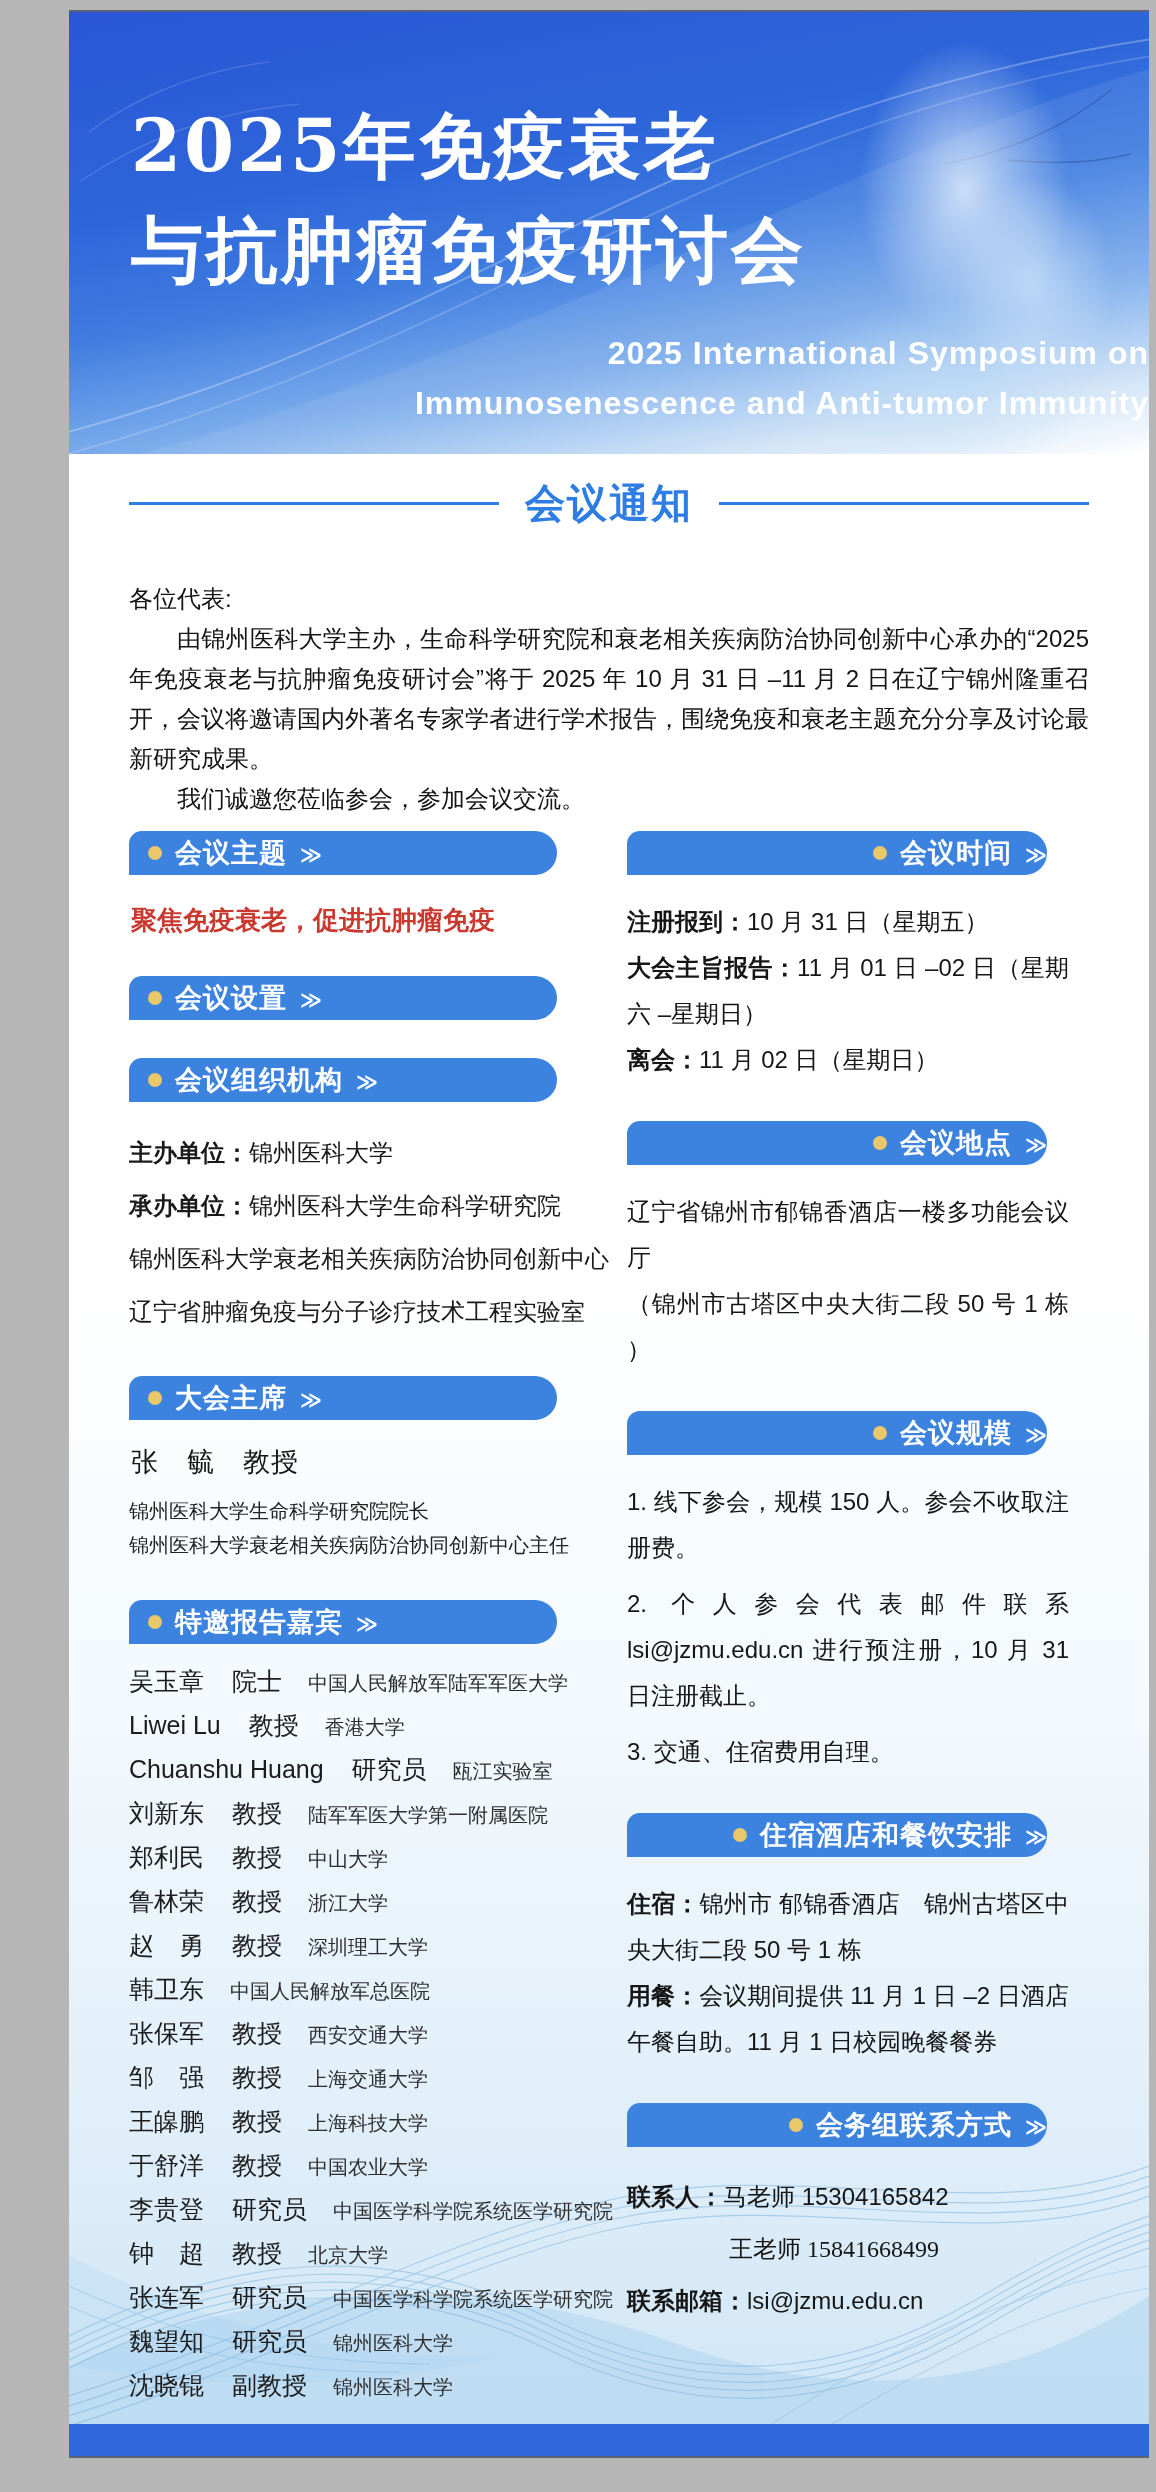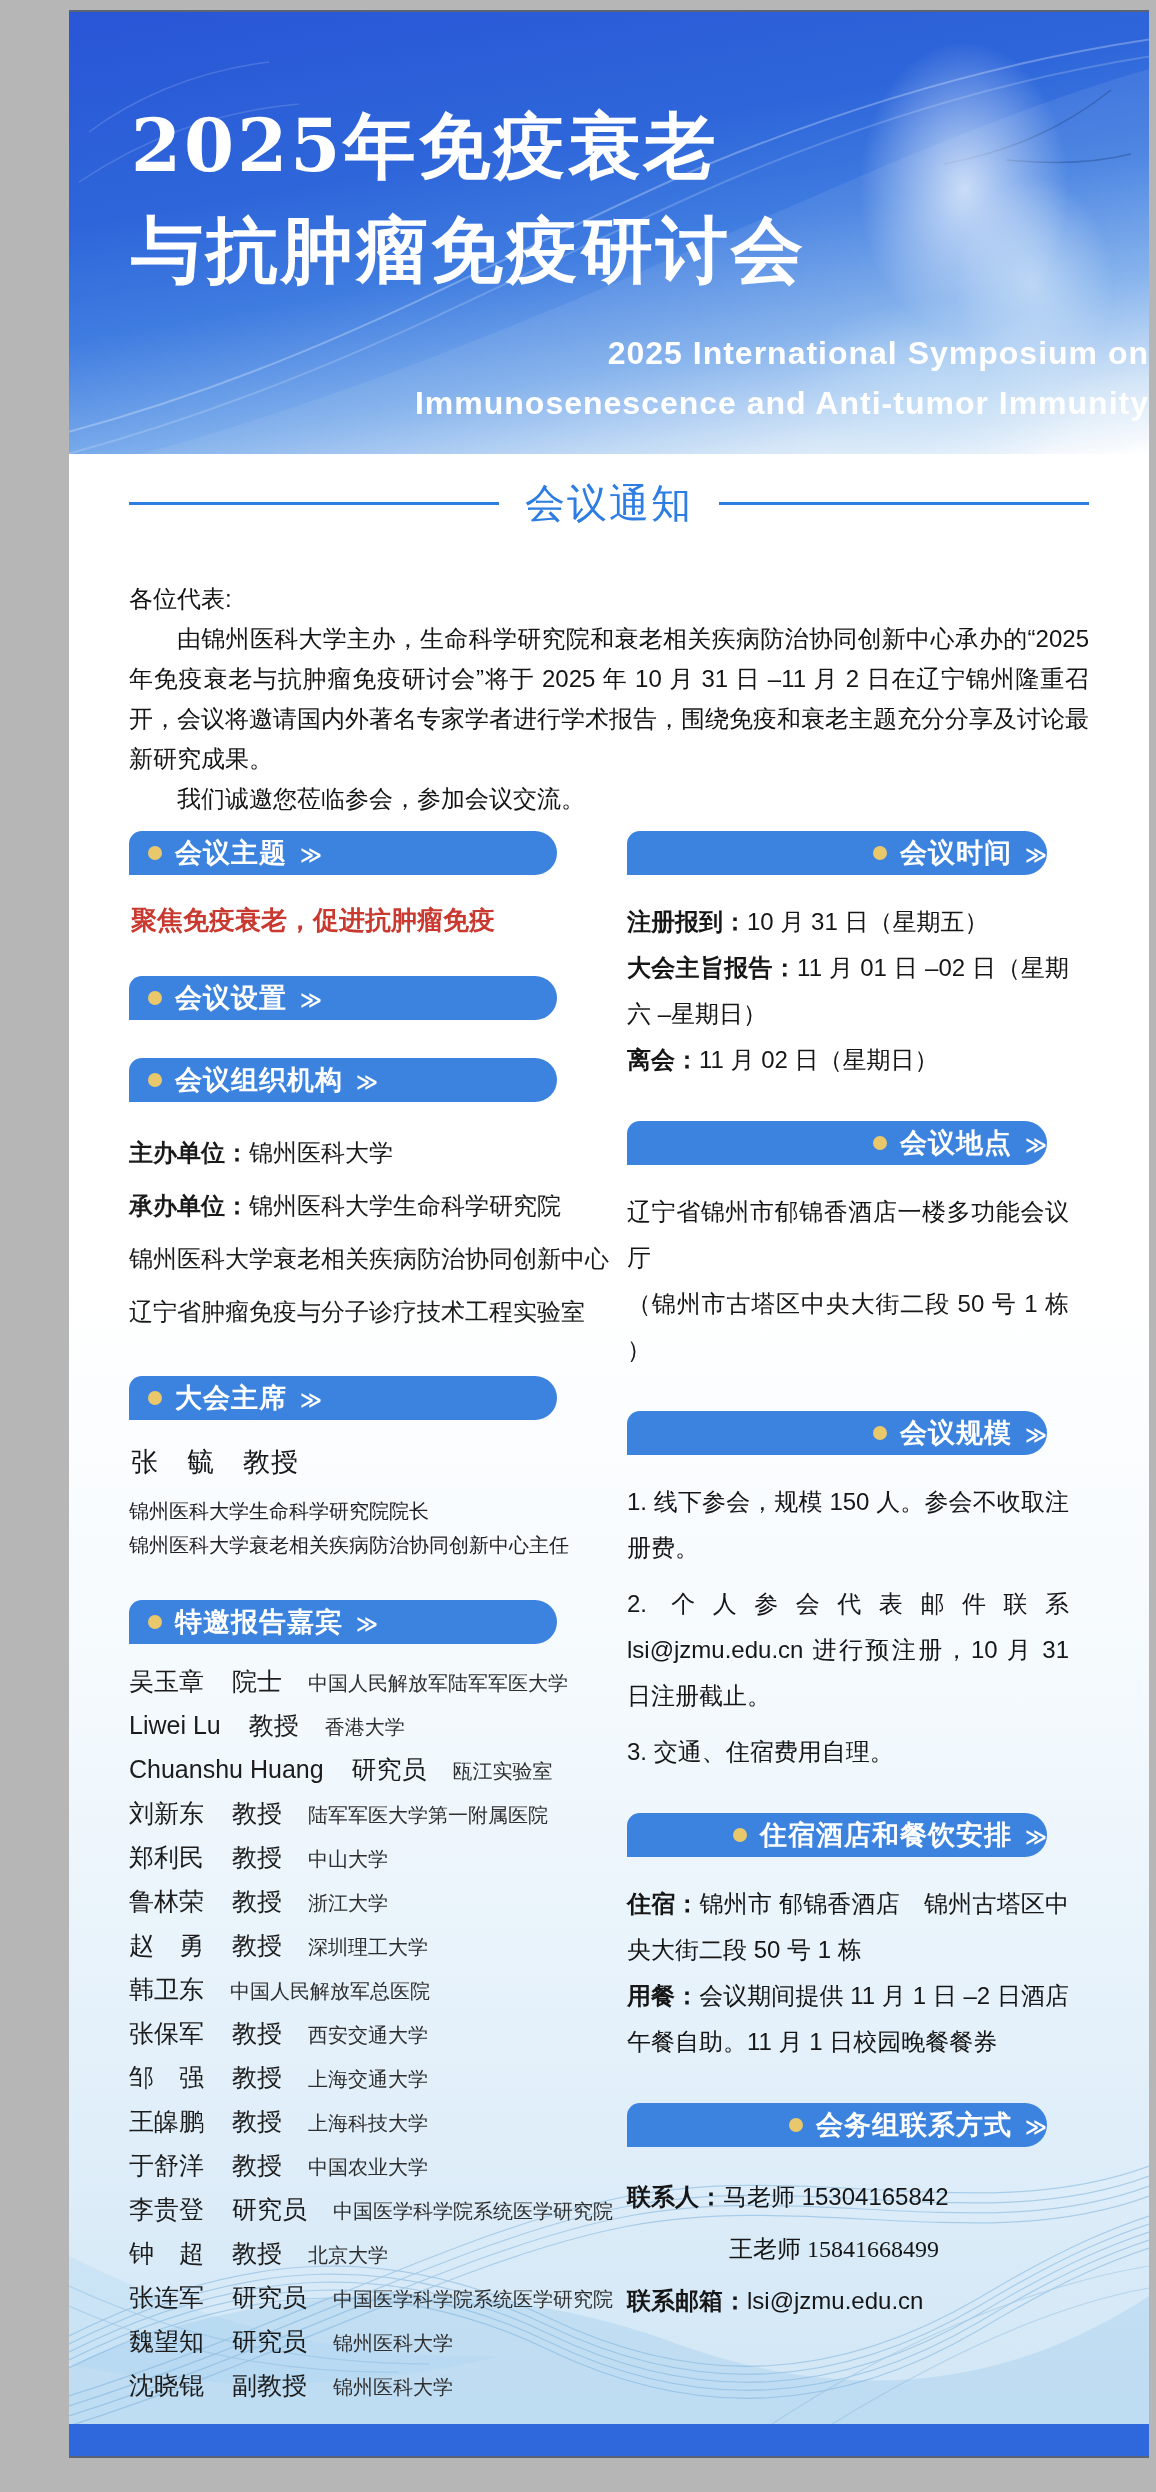--- a/index.html
+++ b/index.html
@@ -36,21 +36,21 @@
   .title span { display:block; }
   .subtitle {
     margin-top:26px; color:#ffffff; font-weight:700;
     font-size:32px; line-height:50px; letter-spacing:1px;text-align:right;
   }
   .subtitle span { display:block; }
 
   
   .notice-heading { display:flex; align-items:center; gap:26px; margin:22px 60px 0; }
   .notice-heading .rule { flex:1; height:3px; background:#2d7de2; }
-  .notice-title { color:#2d7de2; font-size:40px; font-weight:400; letter-spacing:2px; }
+  .notice-title { color:#2d7de2; font-size:40px; font-weight:700; letter-spacing:2px; }
 
   
   .intro { margin:48px 60px 0; font-size:24px; line-height:40px; color:#141414; text-align:justify; }
   .intro p { margin:0; }
   .intro .indent { text-indent:2em; }
 
   
   .columns { display:flex; gap:26px; margin:12px 60px 0; position:relative; z-index:2; }
   .col-left  { width:472px; }
   .col-right { width:442px; }

